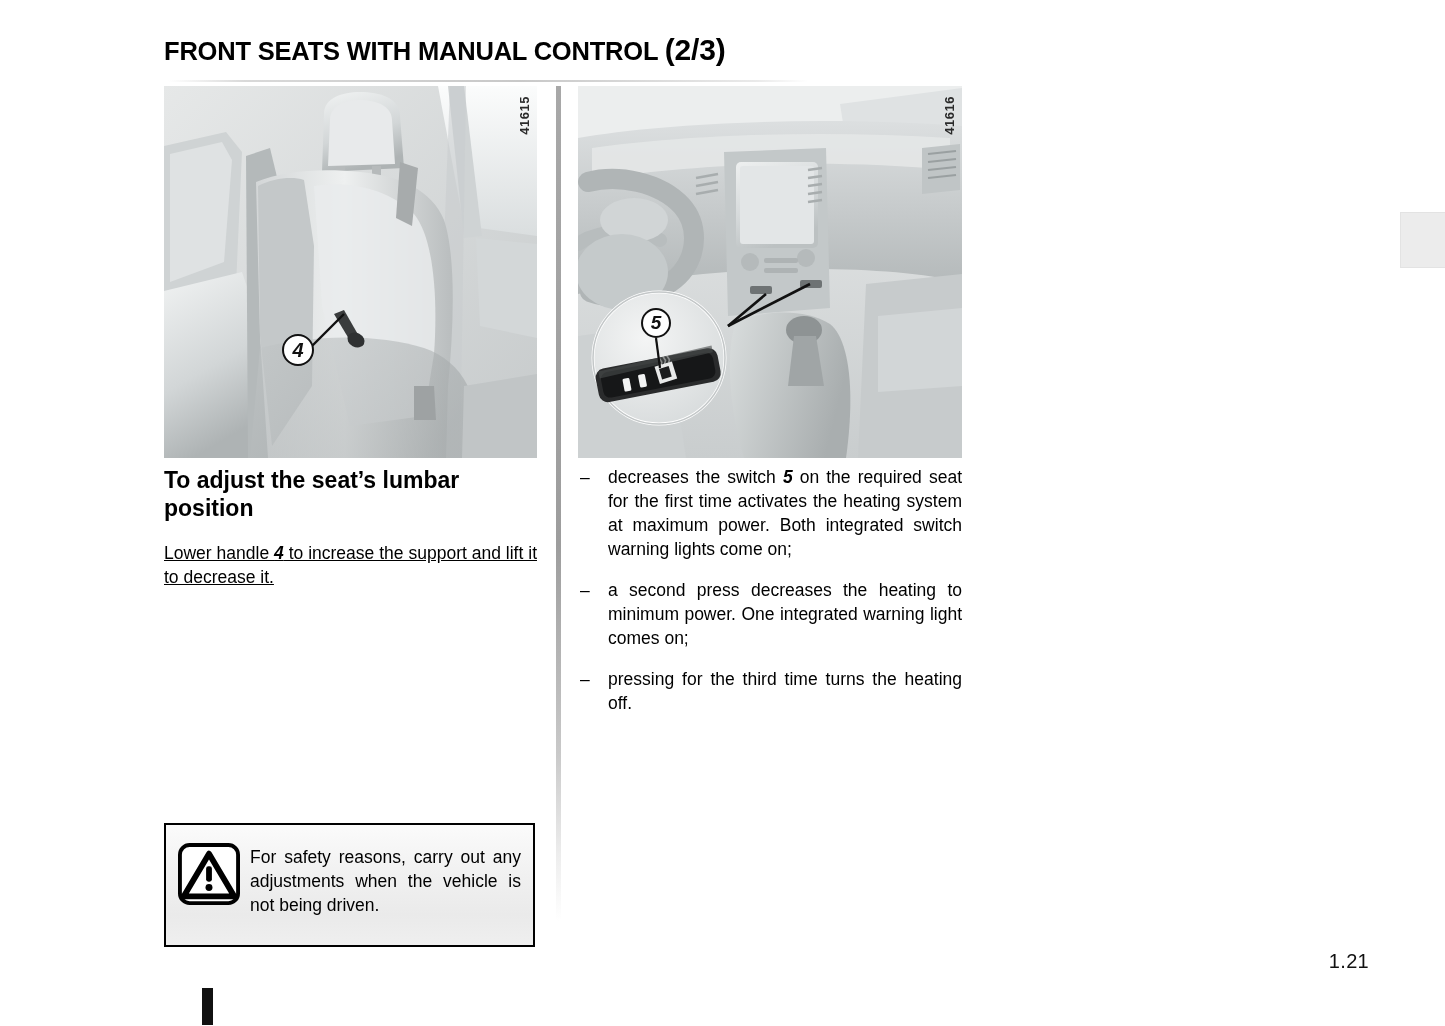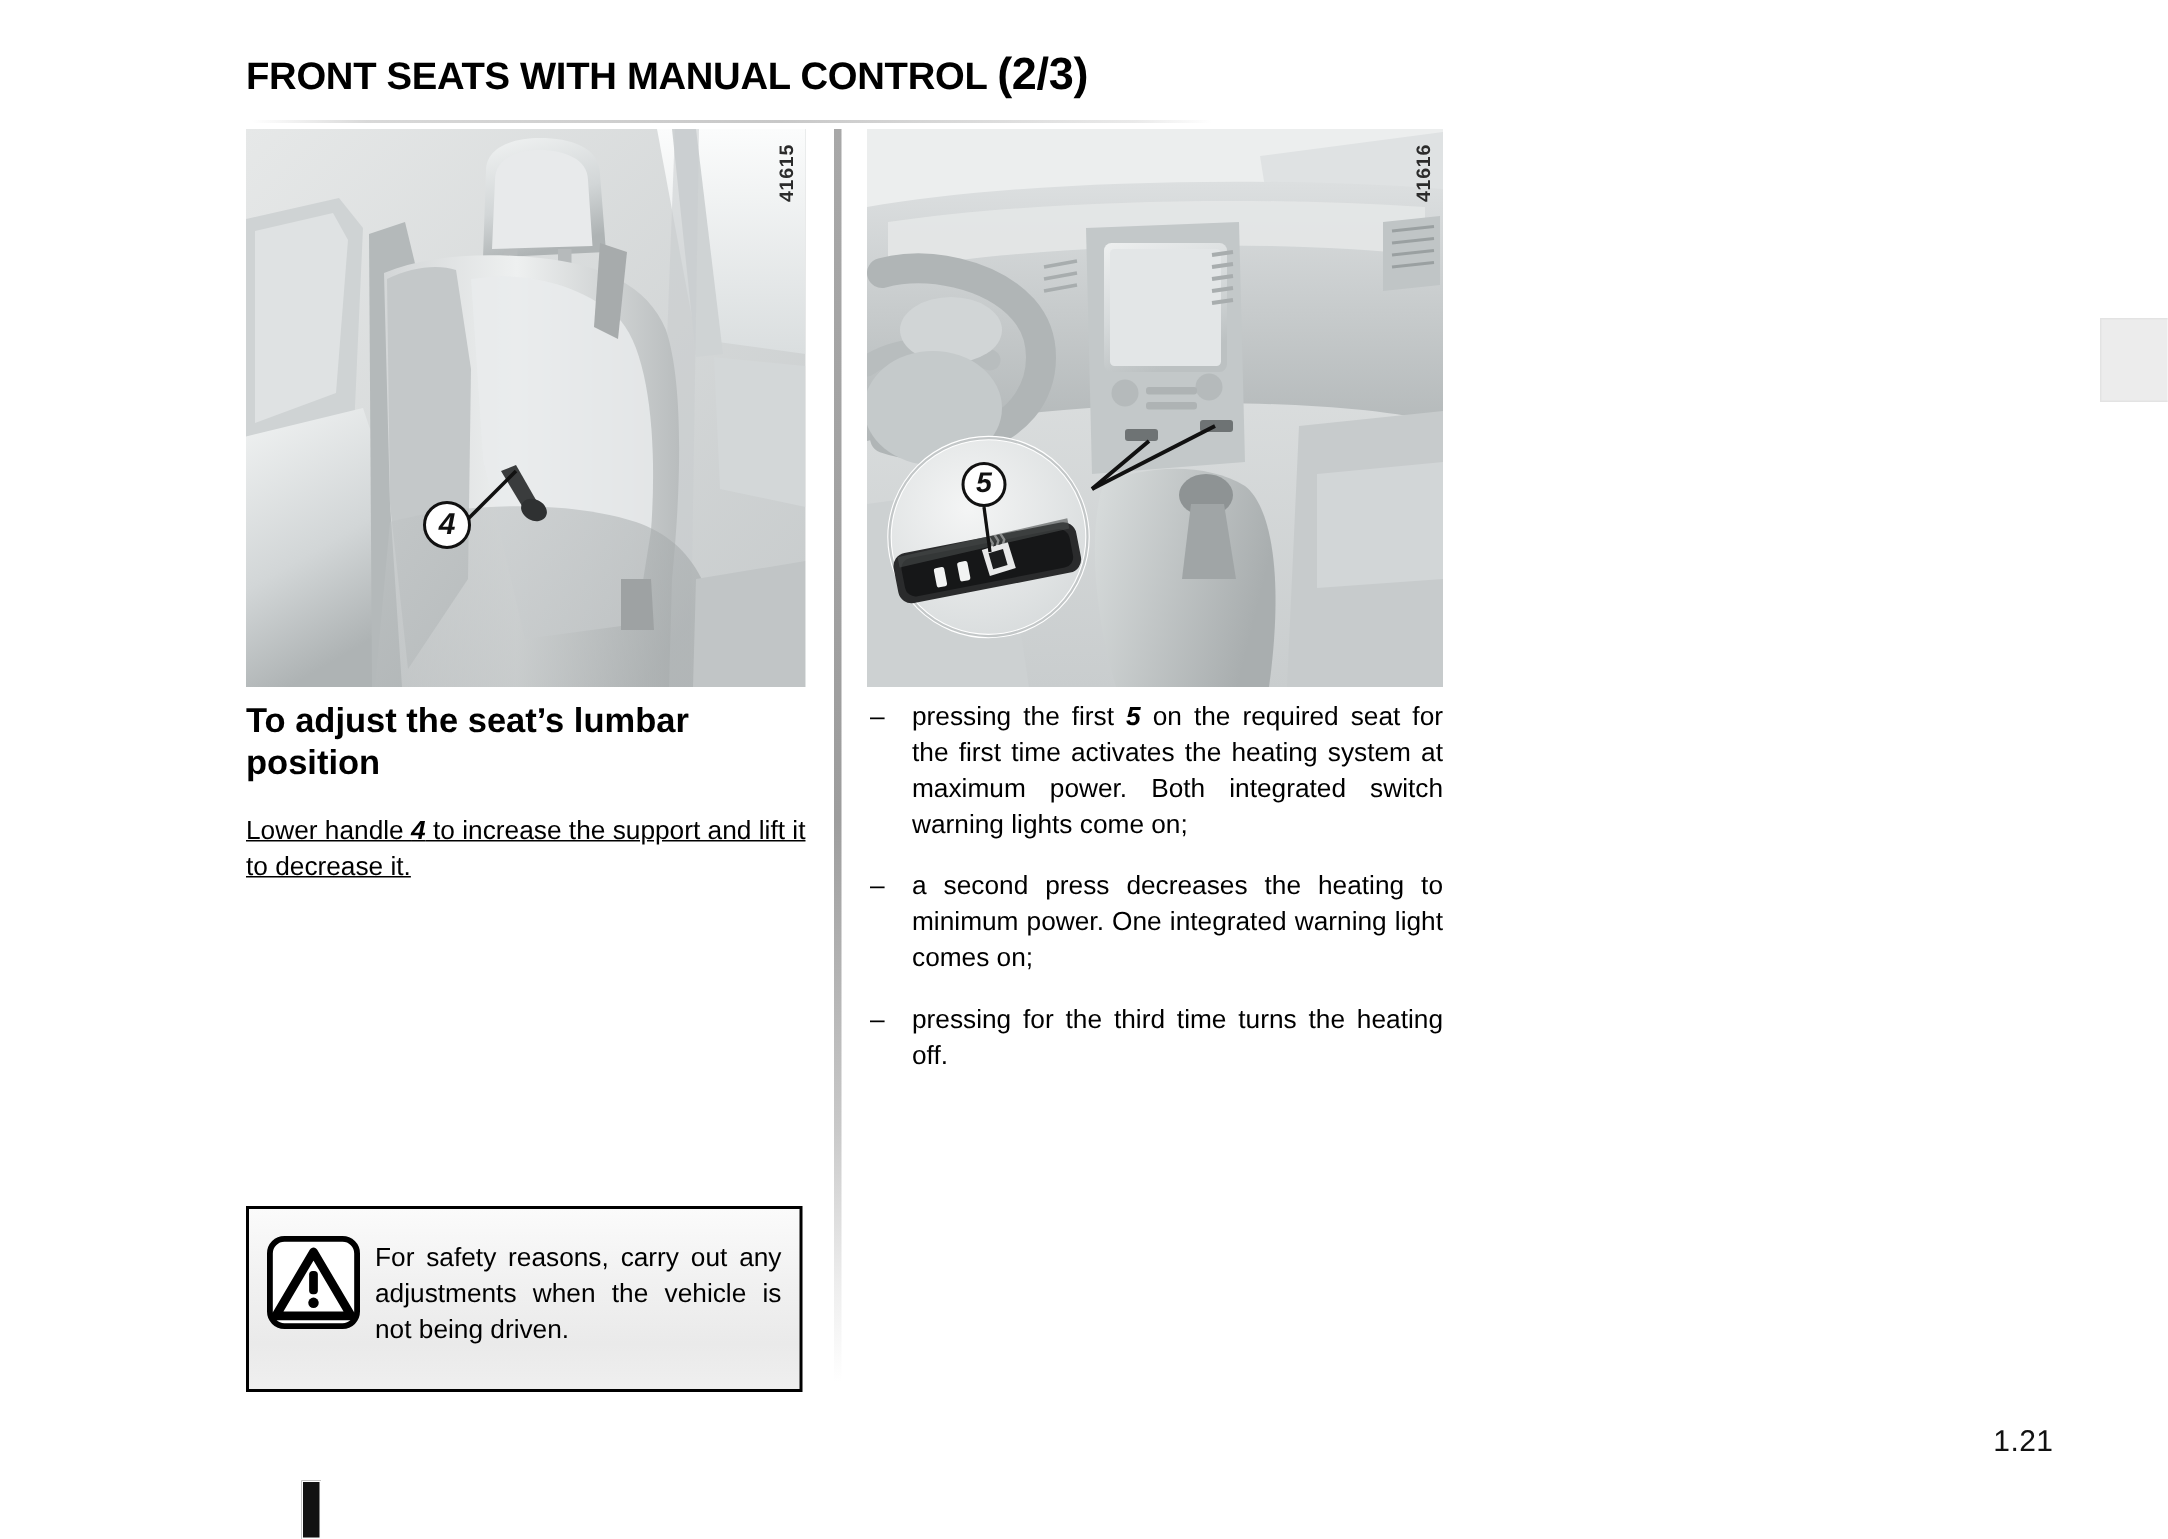--- a/index.html
+++ b/index.html
@@ -140,21 +140,21 @@
     position: absolute;
     left: 2px;
     top: 0;
   }
   ul.dashlist li b { font-weight: bold; font-style: italic; }
 
   
   .warning-box {
     position: absolute;
     left: 164px;
-    top: 804px;
+    top: 823px;
     width: 371px;
     height: 124px;
     box-sizing: border-box;
     border: 2.5px solid #000;
     background: linear-gradient(to bottom, #fbfbfb 0%, #f1f1f1 40%, #eaeaea 75%, #efefef 100%);
     display: flex;
     align-items: flex-start;
     padding: 14px 12px 10px 12px;
   }
   .warning-icon {
@@ -405,21 +405,21 @@
 </div>
 
 <div class="col" id="col-left">
   <h2 class="sub">To adjust the seat’s lumbar position</h2>
   <p class="body last"><span>Lower handle </span><b>4</b><span> to increase the support and lift it to decrease it.</span></p>
 </div>
 
 <div class="col" id="col-right">
   <ul class="dashlist">
     <li>
-      <span class="dash">–</span><span>pressing the first </span><b>5</b><span> on the required seat for the first time activates the heating system at maximum power. Both integrated switch warning lights come on;</span>
+      <span class="dash">–</span><span>decreases the switch </span><b>5</b><span> on the required seat for the first time activates the heating system at maximum power. Both integrated switch warning lights come on;</span>
     </li>
     <li>
       <span class="dash">–</span><span>a second press decreases the heating to minimum power. One integrated warning light comes on;</span>
     </li>
     <li>
       <span class="dash">–</span><span>pressing for the third time turns the heating off.</span>
     </li>
   </ul>
 </div>
 

